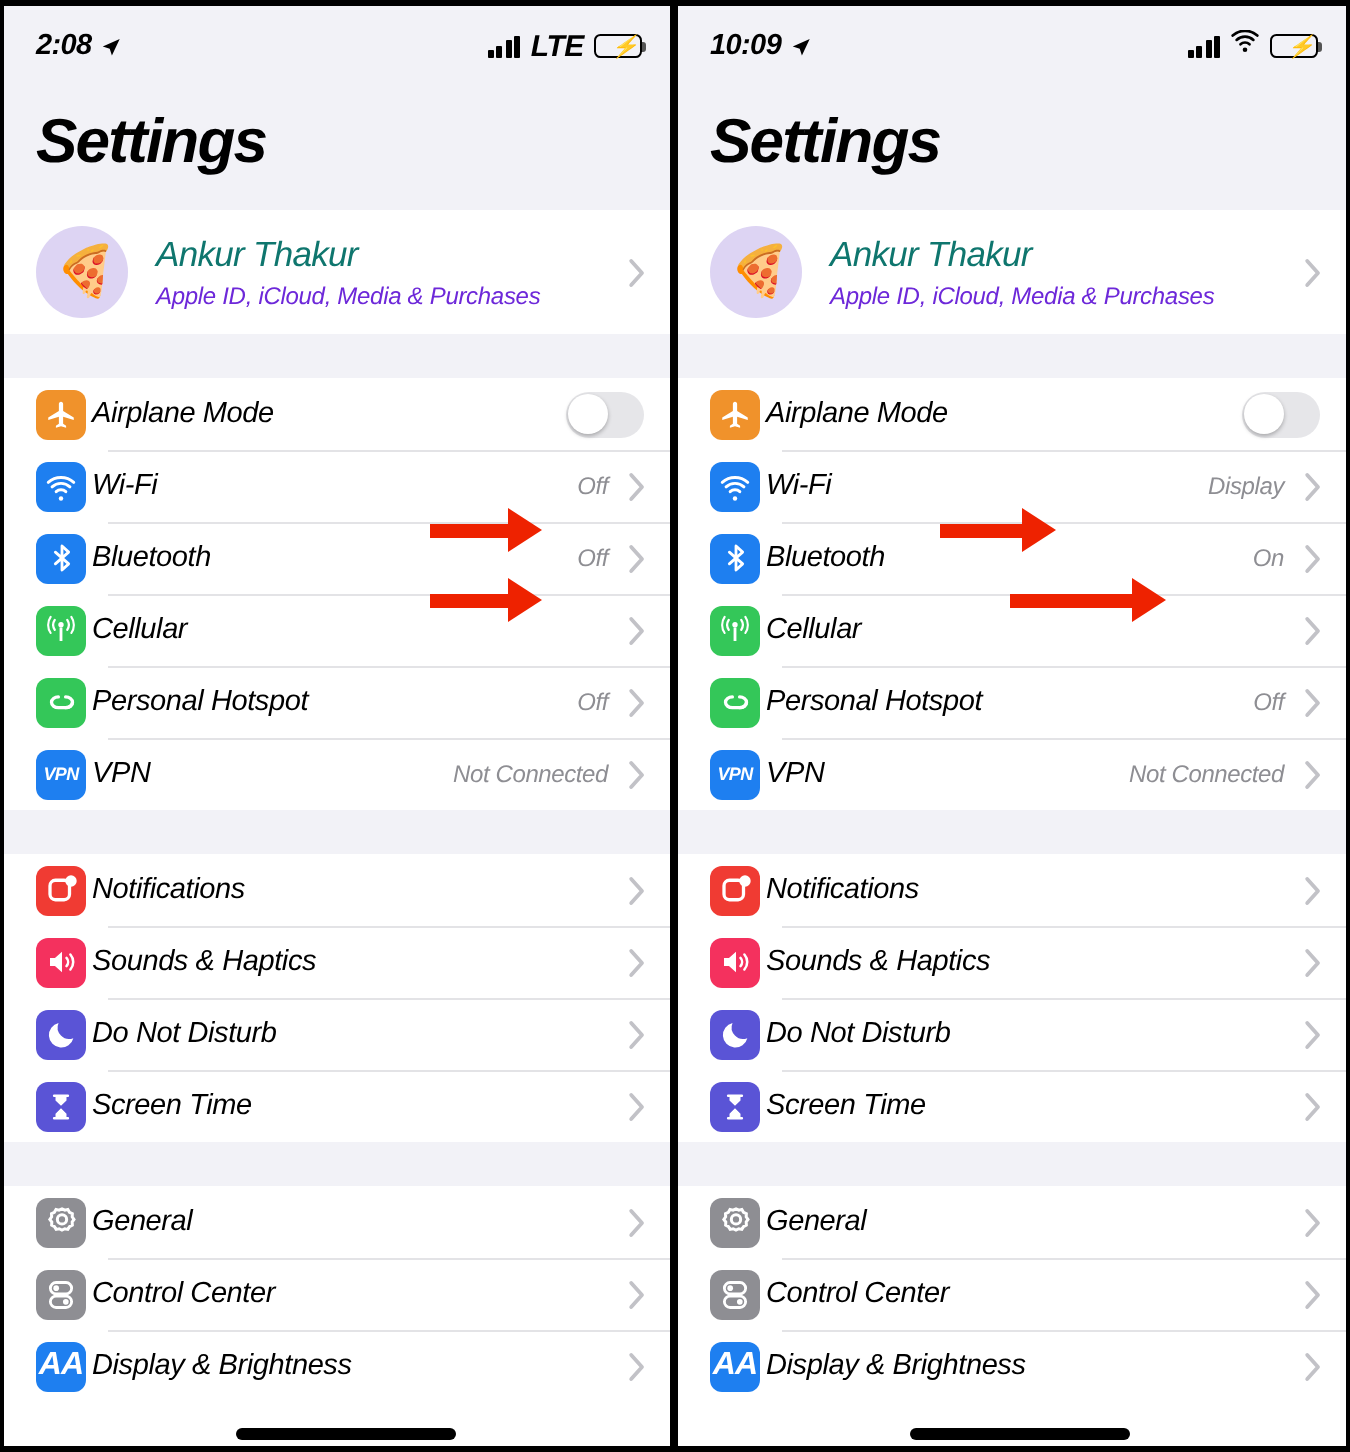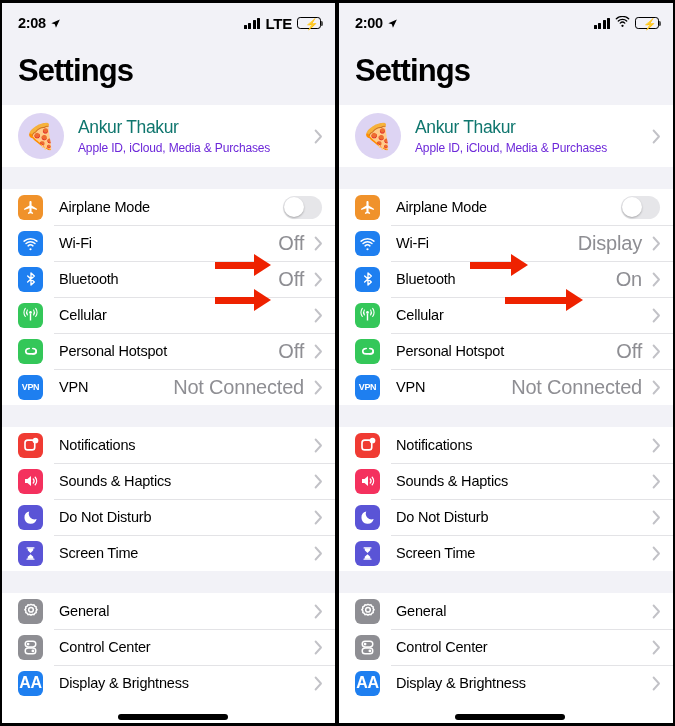--- a/index.html
+++ b/index.html
@@ -7,20 +7,21 @@
     width: 675px; height: 726px;
     background: #000;
     font-family: "Liberation Sans", sans-serif;
     overflow: hidden;
   }
   .stage {
     width: 675px; height: 726px;
     display: flex;
     background: #000;
     position: relative;
+    font-style: italic;
   }
   .panel {
     width: 337px;
     height: 726px;
     background: #ffffff;
     position: relative;
     overflow: hidden;
     border: 2px solid #000;
     border-top-width: 3px;
     border-bottom-width: 3px;
@@ -122,29 +123,29 @@
     border-radius: 6px;
     flex: 0 0 25px;
     display: flex;
     align-items: center;
     justify-content: center;
     color: #fff;
     position: relative;
     overflow: hidden;
   }
   .row .label {
-    margin-left: 16px;
+    margin-left: 3px;
     font-size: 14.5px;
     color: #000;
     letter-spacing: -0.2px;
     white-space: nowrap;
   }
   .row .spacer { flex: 1 1 auto; }
   .row .value {
-    font-size: 20px;
+    font-size: 12px;
     color: #8e8e93;
     letter-spacing: -0.2px;
     white-space: nowrap;
     margin-right: 7px;
   }
   .chev {
     width: 14px;
     margin-right: 10px;
     flex: 0 0 14px;
     display: flex;
@@ -479,21 +480,21 @@
             <svg width="9" height="15" viewBox="0 0 9 15">
               <path fill="none" stroke="#c2c2c7" stroke-width="1.9" stroke-linecap="round" stroke-linejoin="round" d="M1.6 1.5L7 7.5l-5.4 6"></path>
             </svg>
           </div>
         </div>
       </div>
     </div>
     <div class="panel right">
       <div class="statusbar">
         <div class="sb-left">
-          <span>2:00</span>
+          <span>10:09</span>
           <span>
             <svg class="loc-arrow" width="11" height="11" viewBox="0 0 24 24">
               <path fill="#000" d="M21.5 3.2L3 11.4l7.6 2.4 2.4 7.6z"></path>
             </svg>
           </span>
         </div>
         <div class="sb-right">
           <span class="bars">
             <i></i>
             <i></i>

